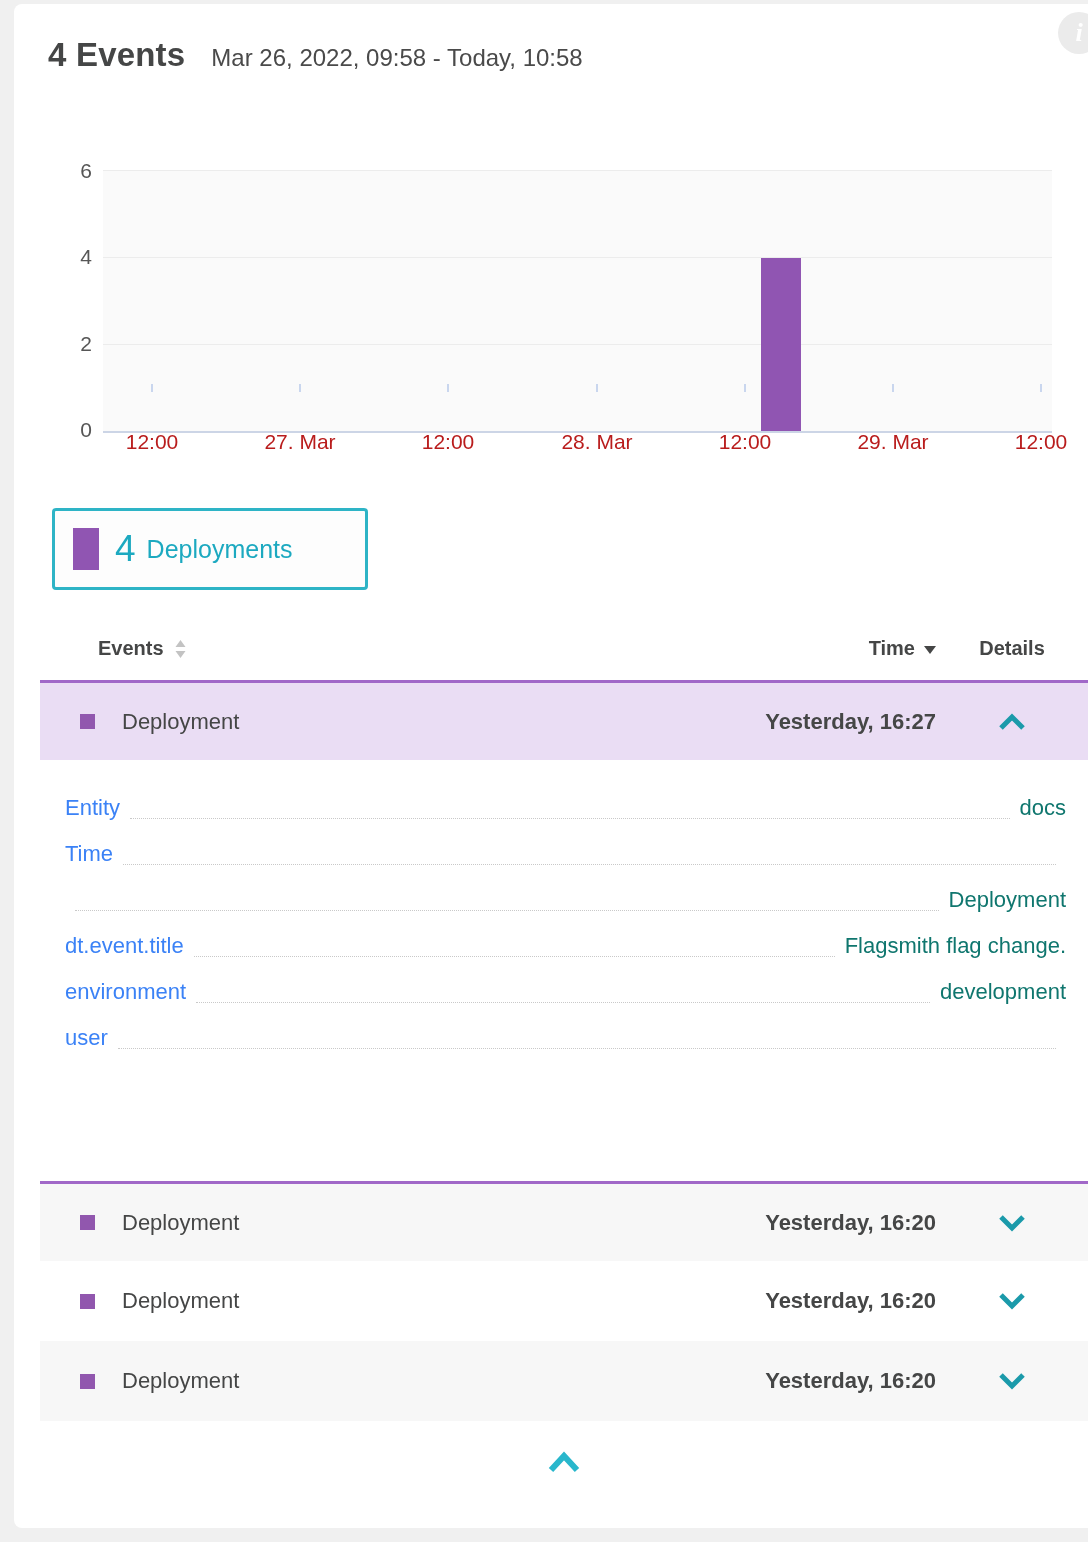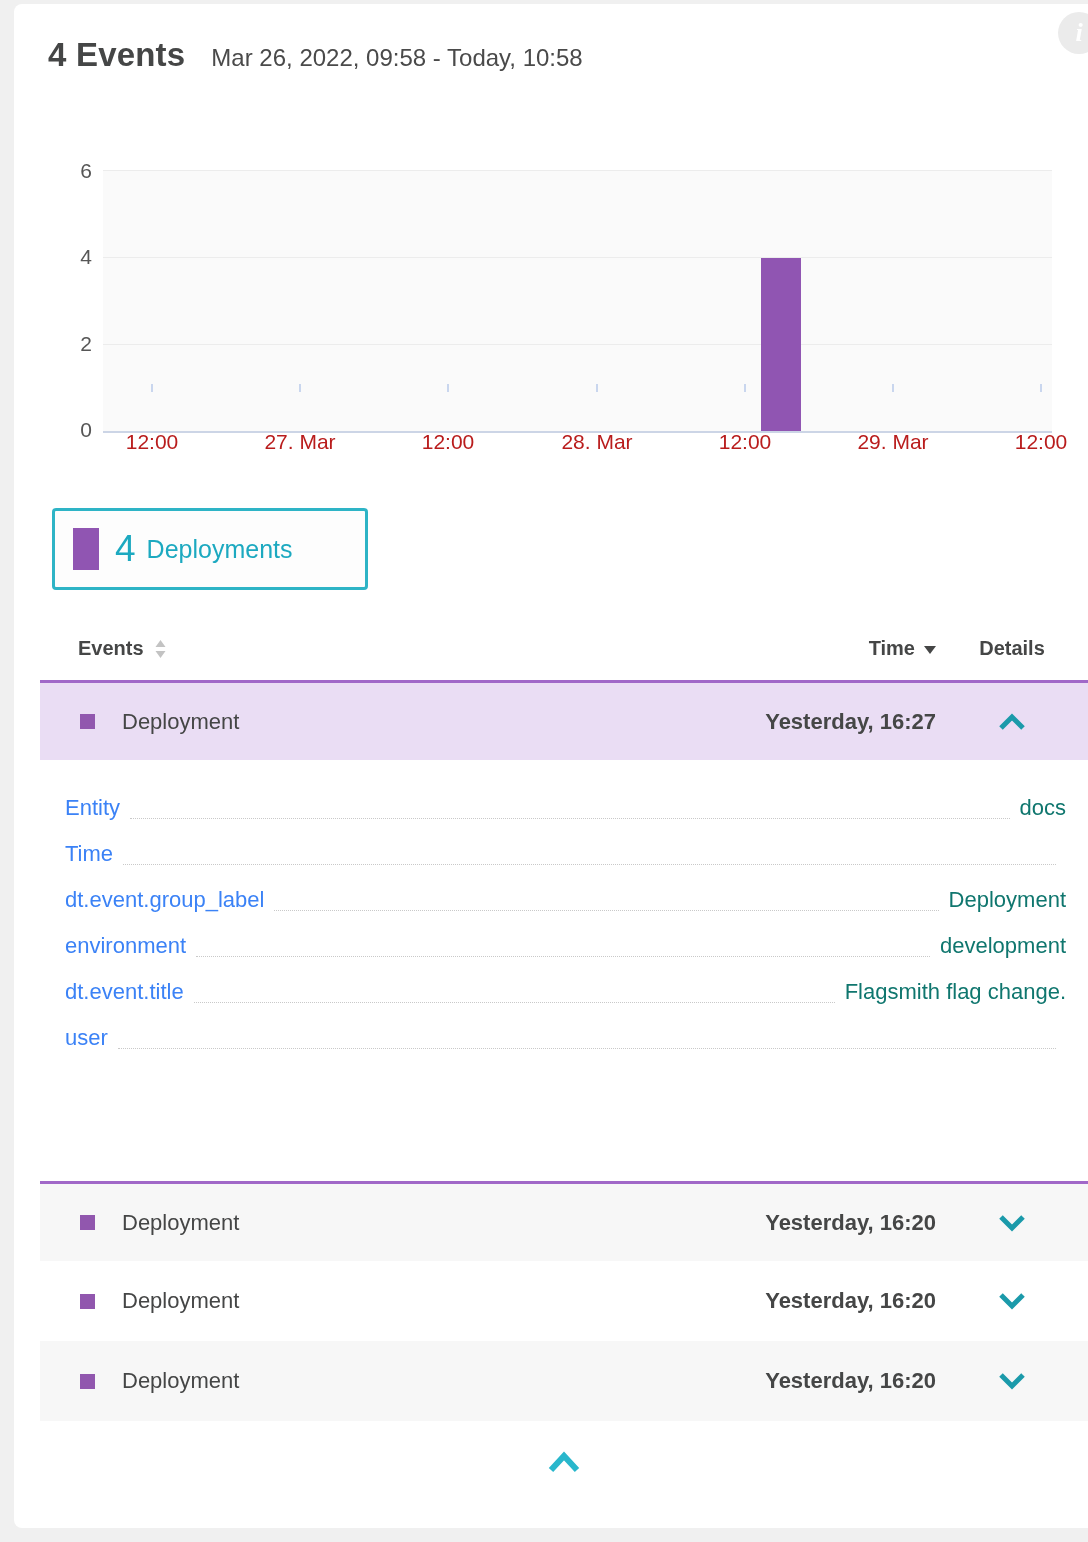--- a/index.html
+++ b/index.html
@@ -59,21 +59,21 @@
   }
   .legend-swatch{width:26px;height:42px;background:#9055b2;}
   .legend-count{font-size:37px;color:#1ca9c0;margin-left:16px;}
   .legend-label{font-size:25px;color:#1ca9c0;margin-left:11px;}
   
   .table{position:absolute;left:26px;right:0;top:612px;}
   .thead{
     height:64px;display:flex;align-items:center;font-weight:bold;font-size:20px;
     color:#454646;
   }
-  .th-events{display:flex;align-items:center;margin-left:38px;cursor:pointer;}
+  .th-events{display:flex;align-items:center;margin-left:58px;cursor:pointer;}
   .sort-icon{margin-left:10px;margin-top:2px;}
   .spacer{flex:1;}
   .col-time{width:230px;text-align:right;white-space:nowrap;}
   .col-details{width:152px;display:flex;justify-content:center;align-items:flex-end;}
   .th-time{display:flex;align-items:center;justify-content:flex-end;}
   .caret-down{
     width:0;height:0;margin-left:9px;margin-top:3px;
     border-left:6px solid transparent;border-right:6px solid transparent;
     border-top:8px solid #454646;
   }
@@ -185,33 +185,32 @@
       <div class="drow">
         <span class="dlabel">Entity</span>
         <span class="leader"></span>
         <span class="dvalue">docs</span>
       </div>
       <div class="drow">
         <span class="dlabel">Time</span>
         <span class="leader"></span>
       </div>
       <div class="drow">
-        <span class="dlabel">dt.event.group_label</span>
         <span class="leader"></span>
         <span class="dvalue">Deployment</span>
       </div>
       <div class="drow">
+        <span class="dlabel">dt.event.title</span>
+        <span class="leader"></span>
+        <span class="dvalue">Flagsmith flag change.</span>
+      </div>
+      <div class="drow">
         <span class="dlabel">environment</span>
         <span class="leader"></span>
         <span class="dvalue">development</span>
-      </div>
-      <div class="drow">
-        <span class="dlabel">dt.event.title</span>
-        <span class="leader"></span>
-        <span class="dvalue">Flagsmith flag change.</span>
       </div>
       <div class="drow">
         <span class="dlabel">user</span>
         <span class="leader"></span>
       </div>
     </div>
 
     <div class="row row-grey row-borderTop">
       <span class="bullet"></span>
       <span class="row-label">Deployment</span>

